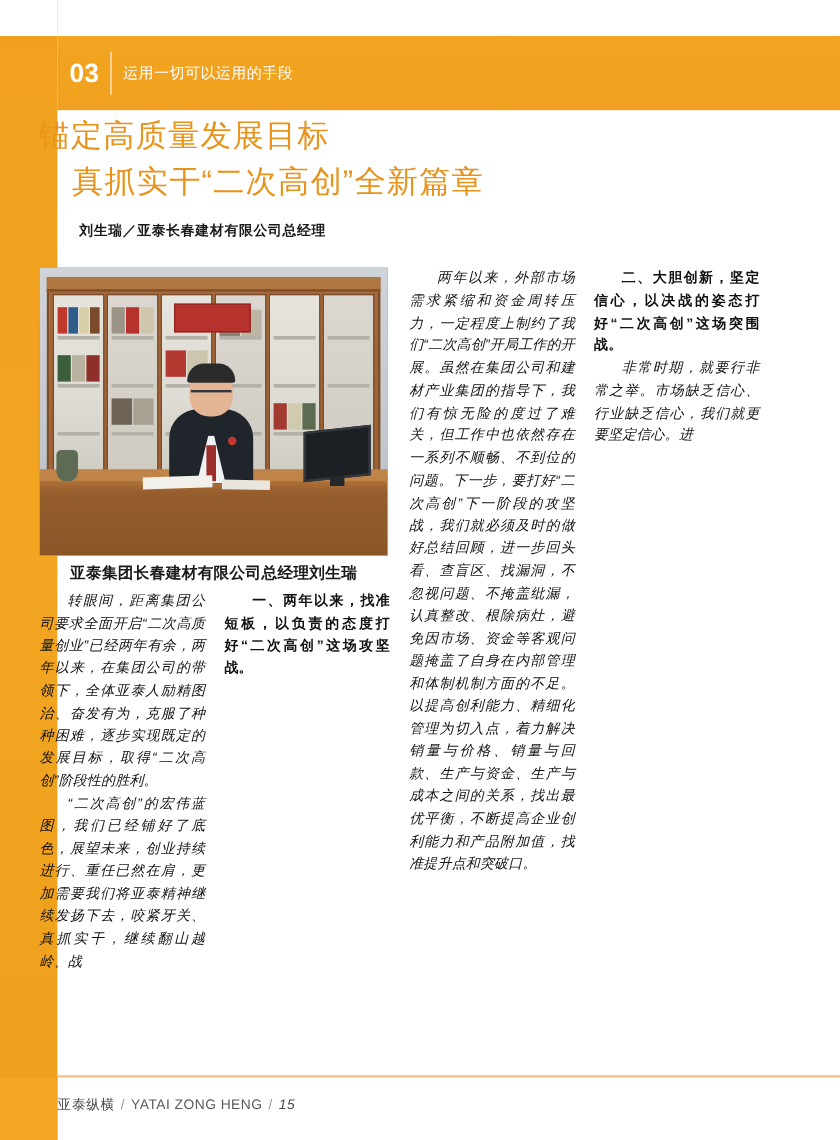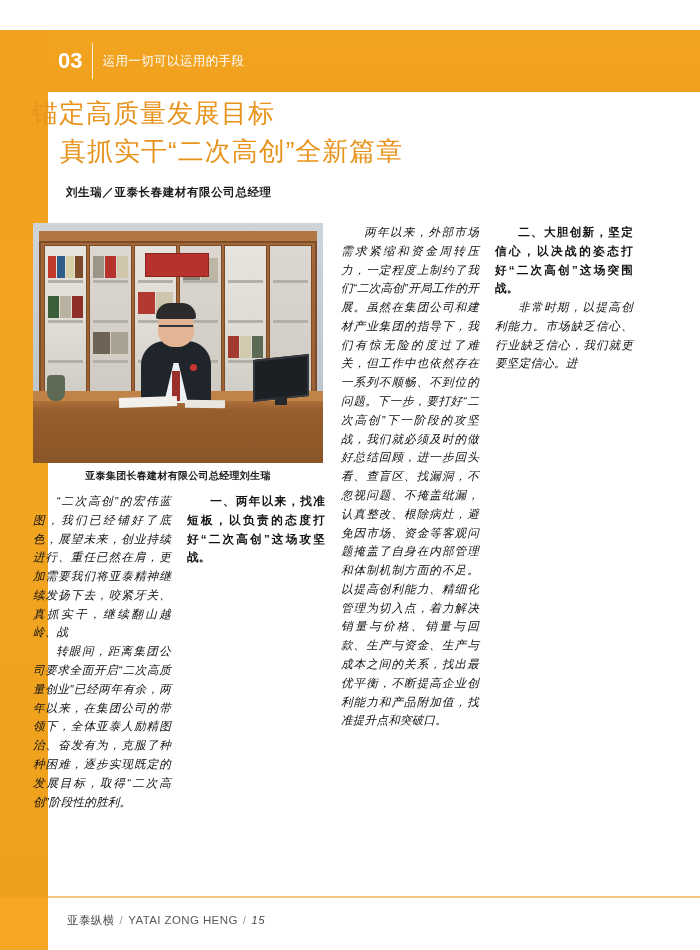--- a/index.html
+++ b/index.html
@@ -246,21 +246,21 @@
     position:absolute; left:14px; bottom:62px; width:18px; height:26px;
     background:#5e6b54;
     border-radius:4px 4px 8px 8px;
   }
 
   .photo-caption {
     position:absolute;
     left:33px; top:469px;
     width:290px;
     text-align:center;
-    font-size:10px;
+    font-size:13px;
     font-weight:bold;
     color:#1a1a1a;
     letter-spacing:.3px;
     font-family:Liberation Serif, serif;
   }
 
   
   .col {
     position:absolute;
     font-size:11.6px;
@@ -294,21 +294,21 @@
     position:absolute;
     left:48px; bottom:22px;
     width:652px;
     display:flex;
     align-items:baseline;
     gap:5px;
     font-size:11.5px;
     color:#3a3a3a;
     letter-spacing:.4px;
   }
-  .footer .f-cn { color:#4a4a4a;margin-left:19px; }
+  .footer .f-cn { color:#4a4a4a; }
   .footer .f-en { color:#5a5a5a; }
   .footer .f-sl { color:#9a9a9a; }
   .footer .f-num { color:#4a4a4a;font-style:italic; }
   .footer-band {
     position:absolute;
     left:0; bottom:0;
     width:48px; height:52px;
     background:#f5a623;
   }
 </style>
@@ -423,35 +423,35 @@
       <div class="ph-glasses"></div>
       <div class="ph-badge"></div>
       <div class="ph-papers"></div>
       <div class="ph-papers2"></div>
       <div class="ph-vase"></div>
     </div>
   </div>
   <div class="photo-caption">亚泰集团长春建材有限公司总经理刘生瑞</div>
 
   <div class="col" id="col1">
+    <p class="indent">转眼间，距离集团公司要求全面开启“二次高质量创业”已经两年有余，两年以来，在集团公司的带领下，全体亚泰人励精图治、奋发有为，克服了种种困难，逐步实现既定的发展目标，取得“二次高创”阶段性的胜利。</p>
     <p class="indent">“二次高创”的宏伟蓝图，我们已经铺好了底色，展望未来，创业持续进行、重任已然在肩，更加需要我们将亚泰精神继续发扬下去，咬紧牙关、真抓实干，继续翻山越岭、战</p>
-    <p class="indent">转眼间，距离集团公司要求全面开启“二次高质量创业”已经两年有余，两年以来，在集团公司的带领下，全体亚泰人励精图治、奋发有为，克服了种种困难，逐步实现既定的发展目标，取得“二次高创”阶段性的胜利。</p>
   </div>
 
   <div class="col" id="col2">
     <p class="sub">一、两年以来，找准短板，以负责的态度打好“二次高创”这场攻坚战。</p>
   </div>
 
   <div class="col" id="col3">
     <p class="indent">两年以来，外部市场需求紧缩和资金周转压力，一定程度上制约了我们“二次高创”开局工作的开展。虽然在集团公司和建材产业集团的指导下，我们有惊无险的度过了难关，但工作中也依然存在一系列不顺畅、不到位的问题。下一步，要打好“二次高创”下一阶段的攻坚战，我们就必须及时的做好总结回顾，进一步回头看、查盲区、找漏洞，不忽视问题、不掩盖纰漏，认真整改、根除病灶，避免因市场、资金等客观问题掩盖了自身在内部管理和体制机制方面的不足。以提高创利能力、精细化管理为切入点，着力解决销量与价格、销量与回款、生产与资金、生产与成本之间的关系，找出最优平衡，不断提高企业创利能力和产品附加值，找准提升点和突破口。</p>
   </div>
 
   <div class="col" id="col4">
     <p class="sub">二、大胆创新，坚定信心，以决战的姿态打好“二次高创”这场突围战。</p>
-    <p class="indent">非常时期，以提高创利能力。市场缺乏信心、行业缺乏信心，我们就更要坚定信心。进</p>
+    <p class="indent">非常时期，就要行非常之举。市场缺乏信心、行业缺乏信心，我们就更要坚定信心。进</p>
   </div>
 
   <div class="footer-rule"></div>
   <div class="footer-band"></div>
   <div class="footer">
     <span class="f-cn">亚泰纵横</span>
     <span class="f-sl">/</span>
     <span class="f-en">YATAI ZONG HENG</span>
     <span class="f-sl">/</span>
     <span class="f-num">15</span>

